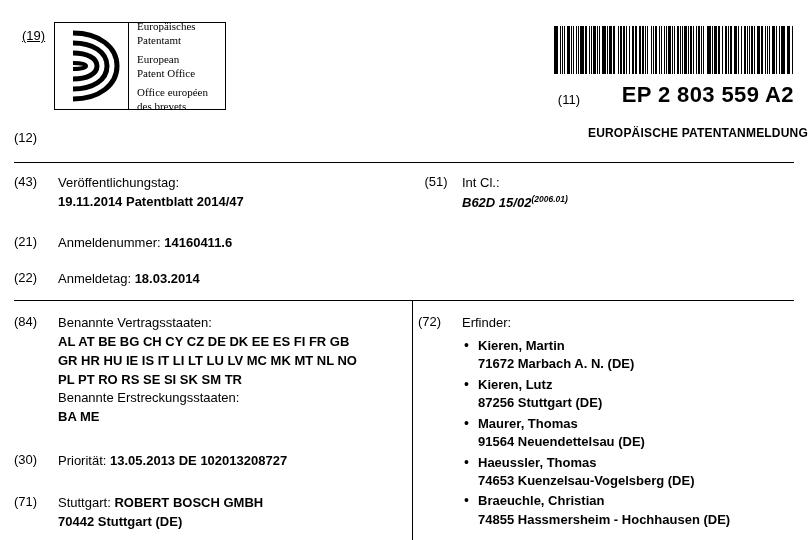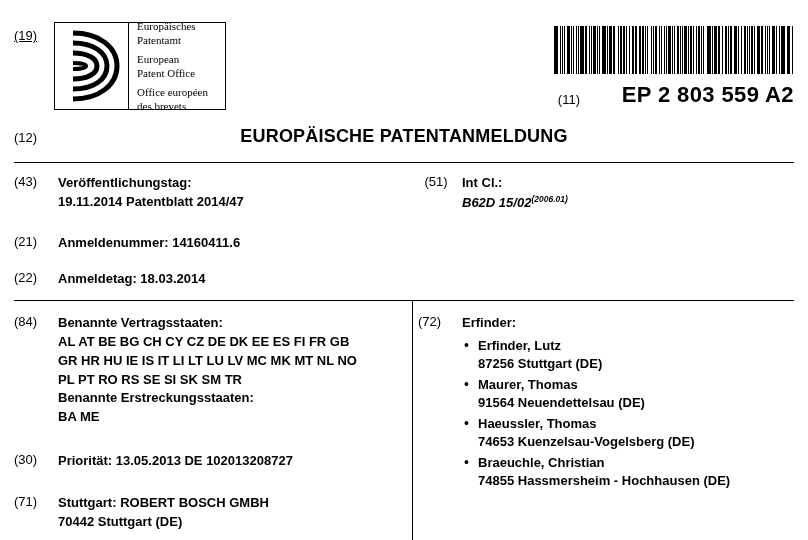--- a/index.html
+++ b/index.html
@@ -20,21 +20,21 @@
     width: 808px; height: 540px;
   }
 
   
   .hdr {
     position: absolute;
     left: 14px; top: 22px;
     width: 780px; height: 92px;
   }
   .code-19 {
-    position: absolute; left: 0; top: 6px;
+    position: absolute; left: 8px; top: 6px;
     font-size: 13px;
     text-decoration: underline;
   }
   .epo-logo {
     position: absolute; left: 40px; top: 0;
     width: 172px; height: 88px;
     border: 1.5px solid #000;
     background: #fff;
     display: flex;
     align-items: center;
@@ -80,22 +80,22 @@
   }
 
   
   .code-12 {
     position: absolute; left: 14px; top: 130px;
     font-size: 13px;
   }
   .doc-title {
     position: absolute; left: 0; top: 126px;
     width: 808px;
-    text-align: center;
-    font-size: 18px;
+    text-align: right;
+    font-size: 12px;
     font-weight: bold;
     letter-spacing: 0.2px;
   }
 
   
   .rule {
     position: absolute;
     left: 14px; width: 780px;
     border-top: 1.3px solid #000;
   }
@@ -105,21 +105,21 @@
     position: absolute;
     left: 412px; top: 300px;
     height: 240px;
     border-left: 1.3px solid #000;
   }
 
   
   .fld { position: absolute; font-size: 13px; }
   .fld .tag { position: absolute; left: 0; top: 0; width: 36px; }
   .fld .body { position: absolute; left: 44px; top: 0; }
-  .lbl { font-weight: bold; }
+  .lbl { font-weight: normal; }
   .val { font-weight: bold; }
   .ln { white-space: nowrap; line-height: 1.45; }
 
   
   .f43 { left: 14px; top: 174px; width: 390px; }
   .f21 { left: 14px; top: 234px; width: 390px; }
   .f22 { left: 14px; top: 270px; width: 390px; }
 
   
   .f51 { left: 418px; top: 174px; width: 376px; }
@@ -444,21 +444,25 @@
       <span class="ln val">70442 Stuttgart (DE)</span>
     </span>
   </div>
 
   <div class="fld f72">
     <span class="tag">(72)</span>
     <span class="body">
       <span class="ln lbl">Erfinder:</span>
       <ul class="inv-list" id="inv-list">
           <li>
-            <span class="nm">Erfinder, Lutz</span>
+            <span class="nm">Kieren, Martin</span>
+            <span class="ad">71672 Marbach A. N. (DE)</span>
+          </li>
+          <li>
+            <span class="nm">Kieren, Lutz</span>
             <span class="ad">87256 Stuttgart (DE)</span>
           </li>
           <li>
             <span class="nm">Maurer, Thomas</span>
             <span class="ad">91564 Neuendettelsau (DE)</span>
           </li>
           <li>
             <span class="nm">Haeussler, Thomas</span>
             <span class="ad">74653 Kuenzelsau-Vogelsberg (DE)</span>
           </li>

